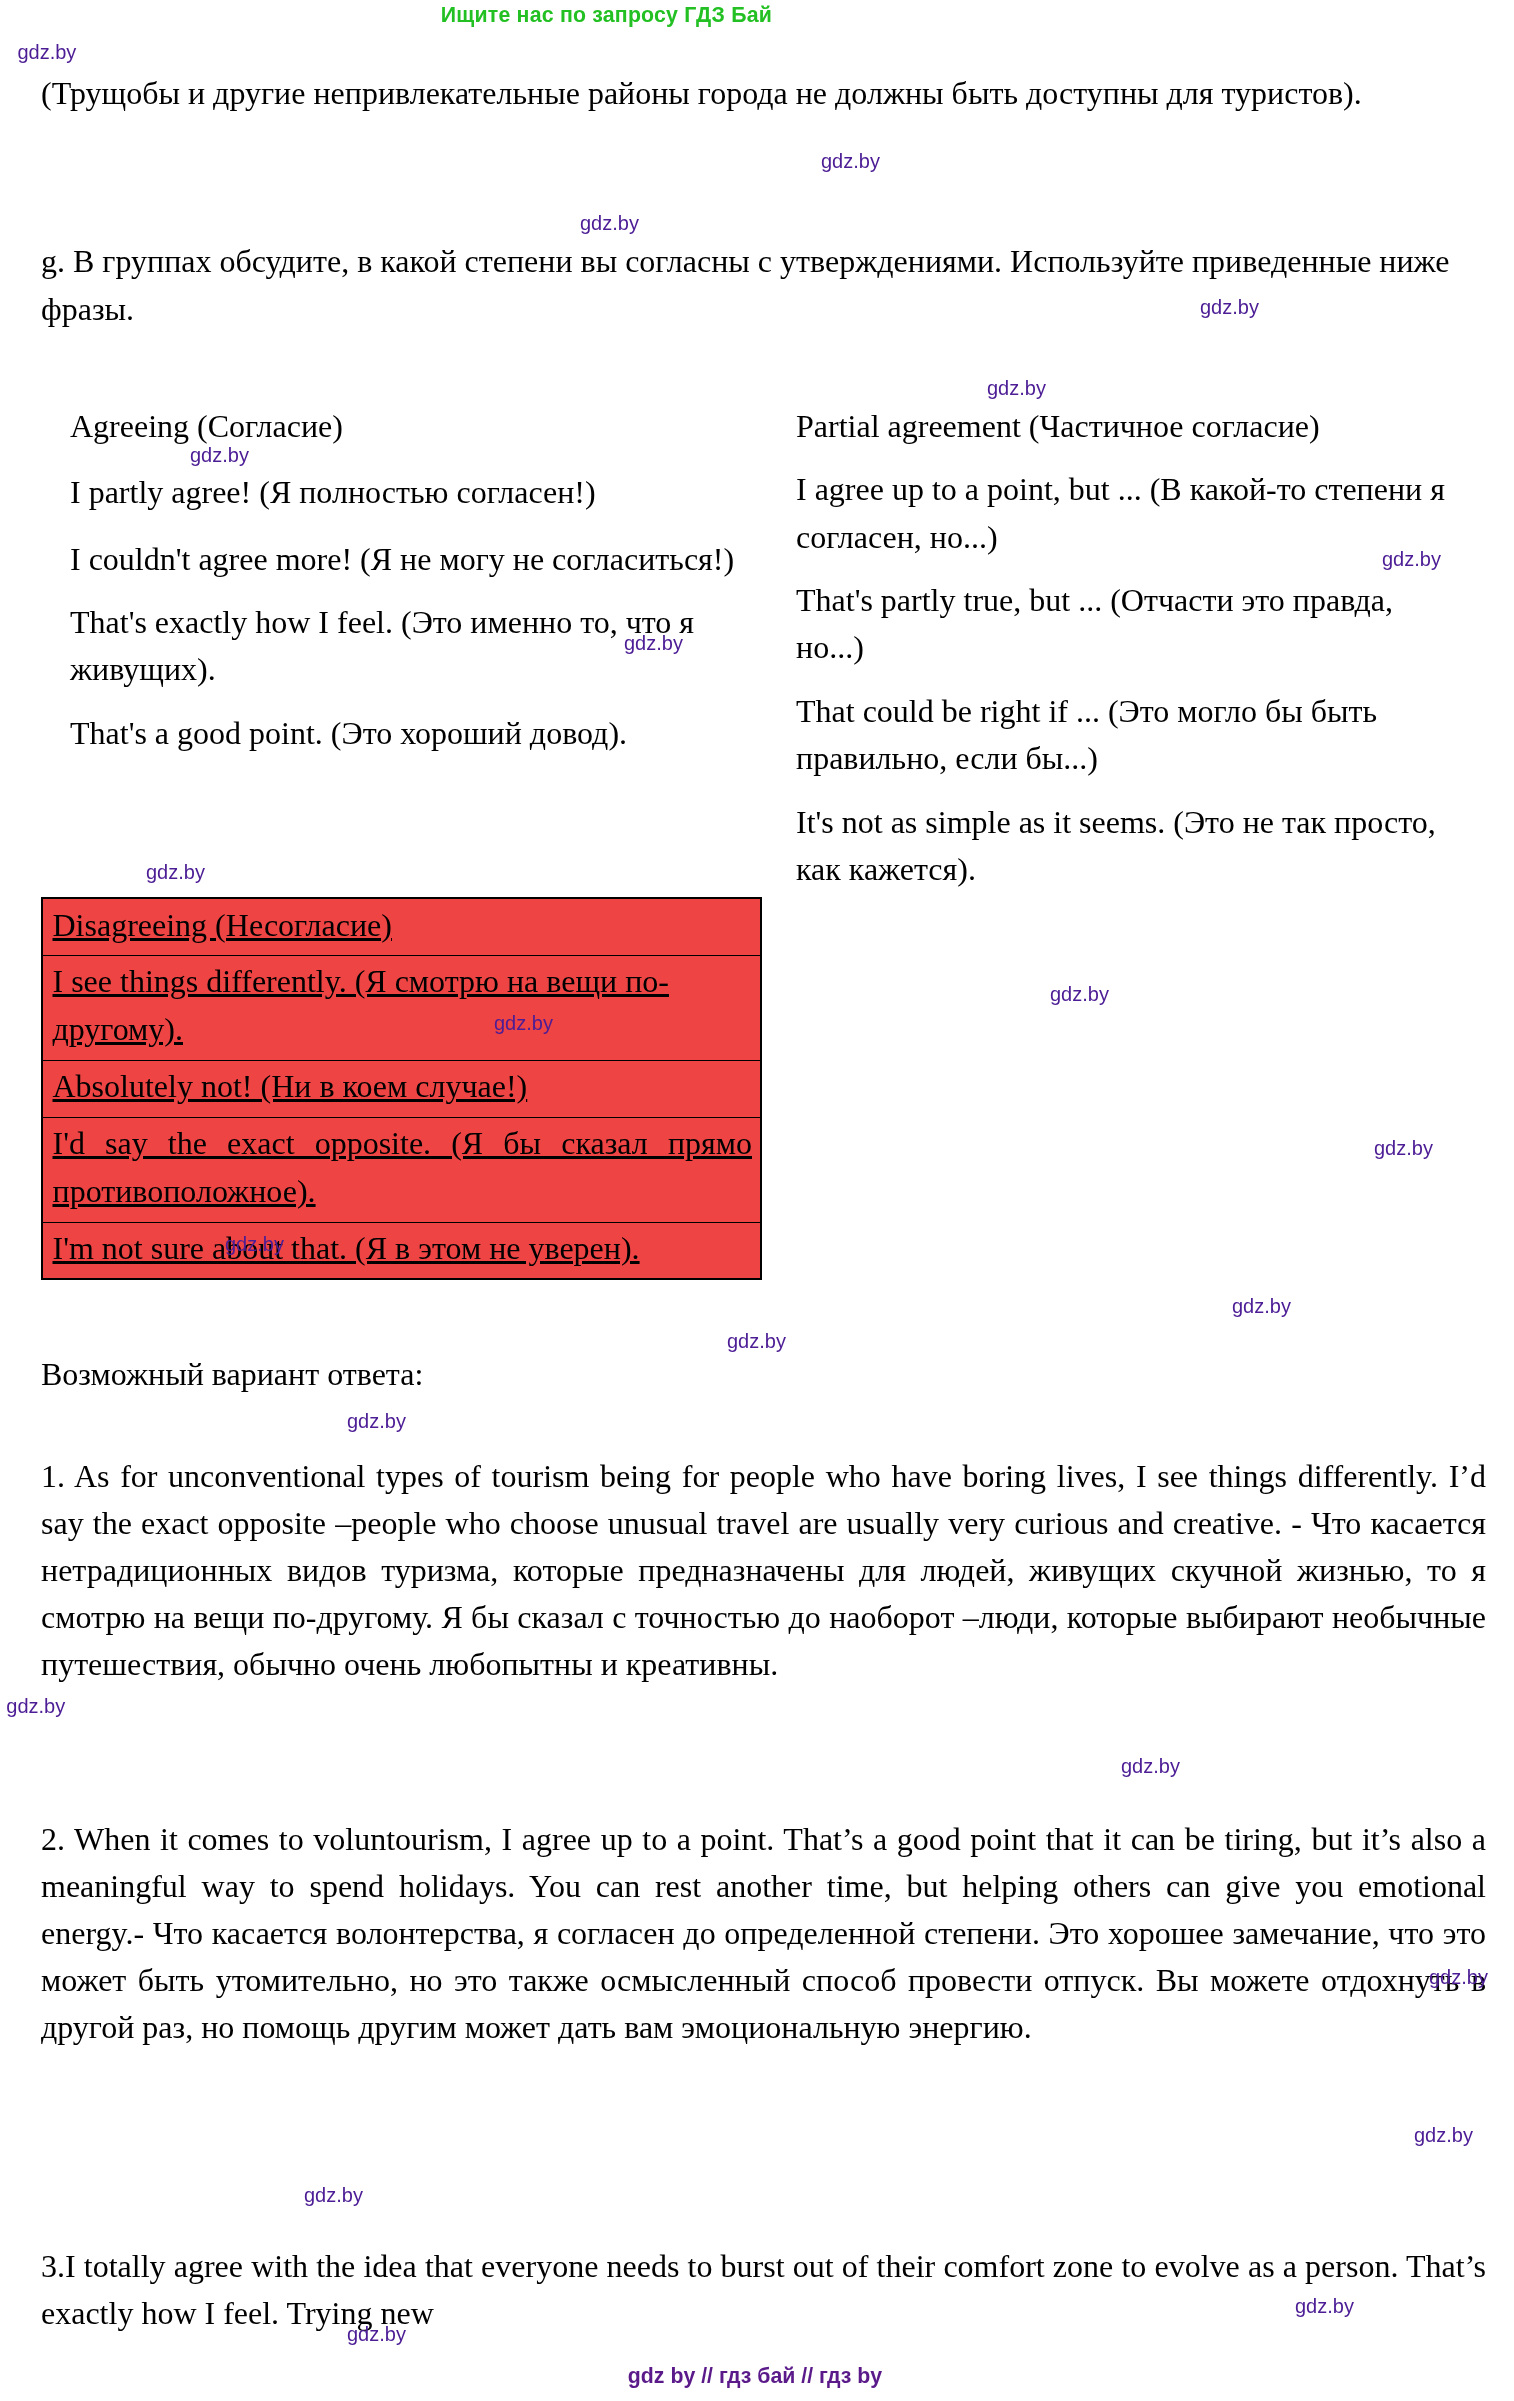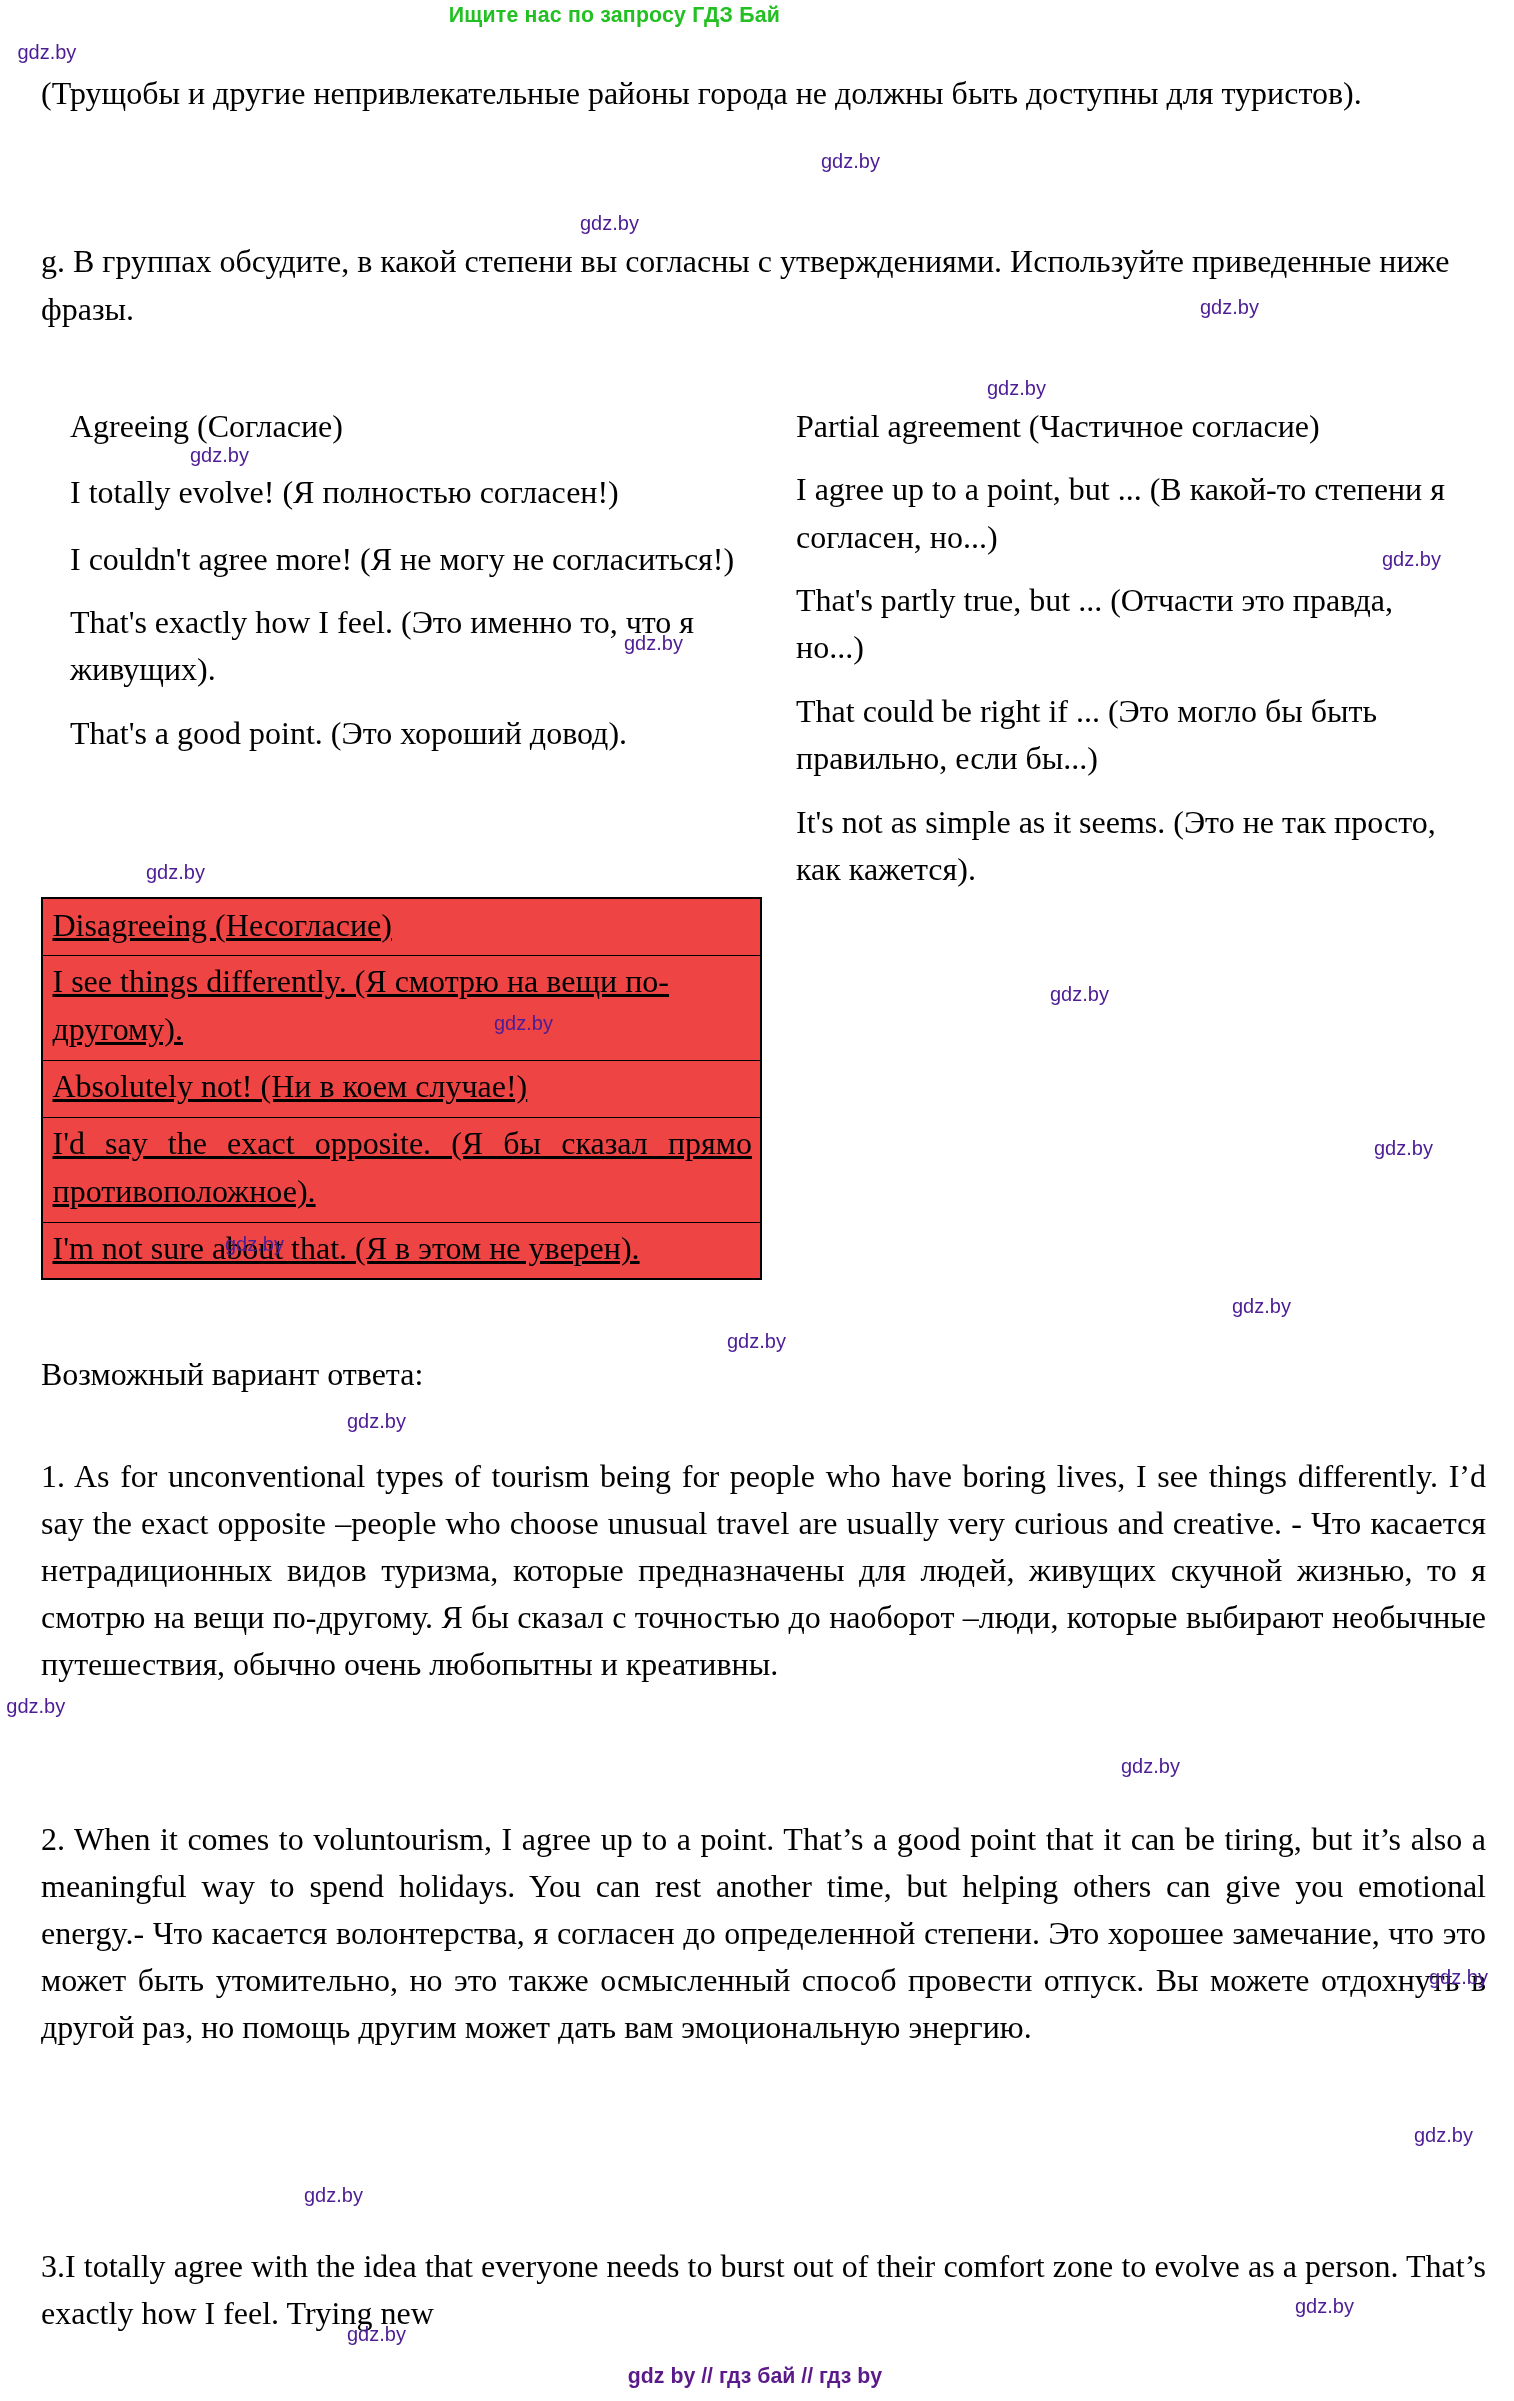--- a/index.html
+++ b/index.html
@@ -17,21 +17,21 @@
     width: 1515px;
     height: 2401px;
     overflow: hidden;
     background: #ffffff;
   }
 
   
   .promo-top {
     position: absolute;
     top: 3.2px;
-    left: 8px;
+    left: 0;
     width: 1213px;
     text-align: center;
     font-family: "Liberation Sans", "DejaVu Sans", sans-serif;
     font-size: 21.3px;
     font-weight: 700;
     letter-spacing: 0.2px;
   }
   .promo-bottom {
     position: absolute;
     top: 2364px;
@@ -102,21 +102,21 @@
 <div id="page">
 
   <div class="promo-top" style="color: rgb(34, 192, 34);">Ищите нас по запросу ГДЗ Бай</div>
 
   <div class="block intro">(Трущобы и другие непривлекательные районы города не должны быть доступны для туристов).</div>
 
   <div class="block task">g. В группах обсудите, в какой степени вы согласны с утверждениями. Используйте приведенные ниже фразы.</div>
 
   <div class="block col-left">
     <p>Agreeing (Согласие)</p>
-    <p class="col-gap">I totally evolve! (Я полностью согласен!)</p>
+    <p class="col-gap">I partly agree! (Я полностью согласен!)</p>
     <p class="col-gap">I couldn't agree more! (Я не могу не согласиться!)</p>
     <p>That's exactly how I feel. (Это именно то, что я живущих).</p>
     <p>That's a good point. (Это хороший довод).</p>
   </div>
 
   <div class="block col-right">
     <p>Partial agreement (Частичное согласие)</p>
     <p>I agree up to a point, but ... (В какой-то степени я согласен, но...)</p>
     <p>That's partly true, but ... (Отчасти это правда, но...)</p>
     <p>That could be right if ... (Это могло бы быть правильно, если бы...)</p>

